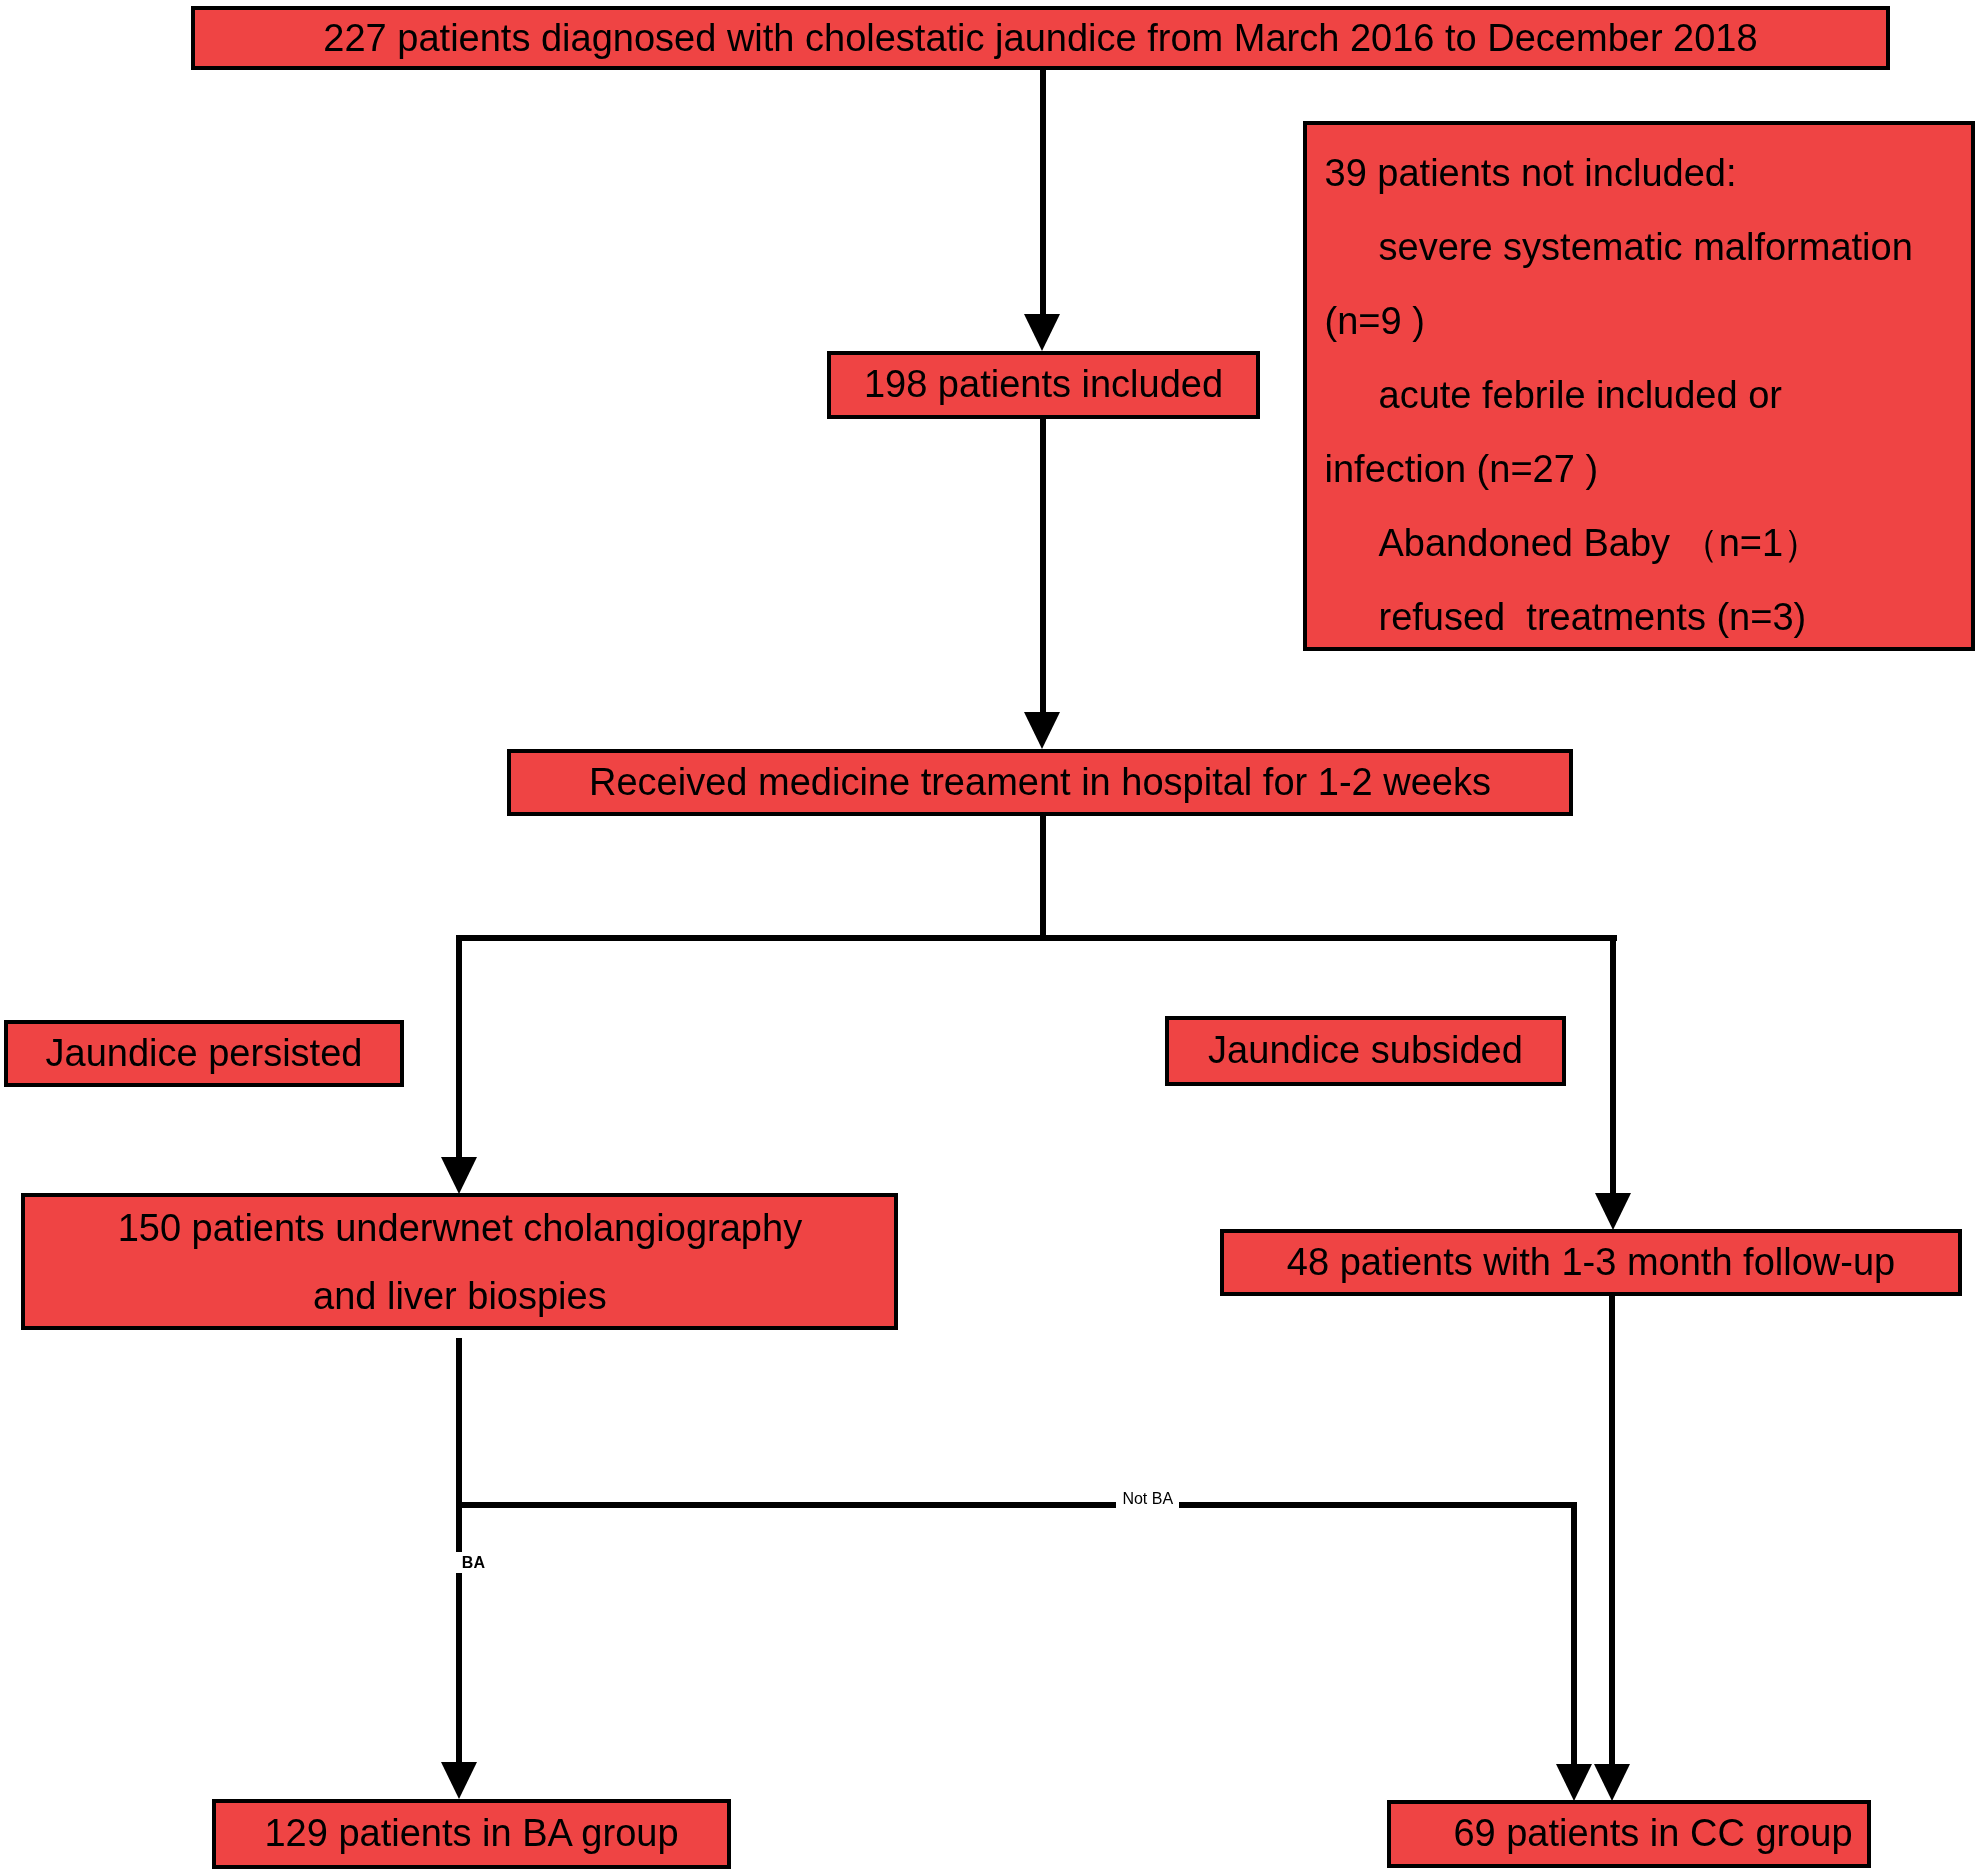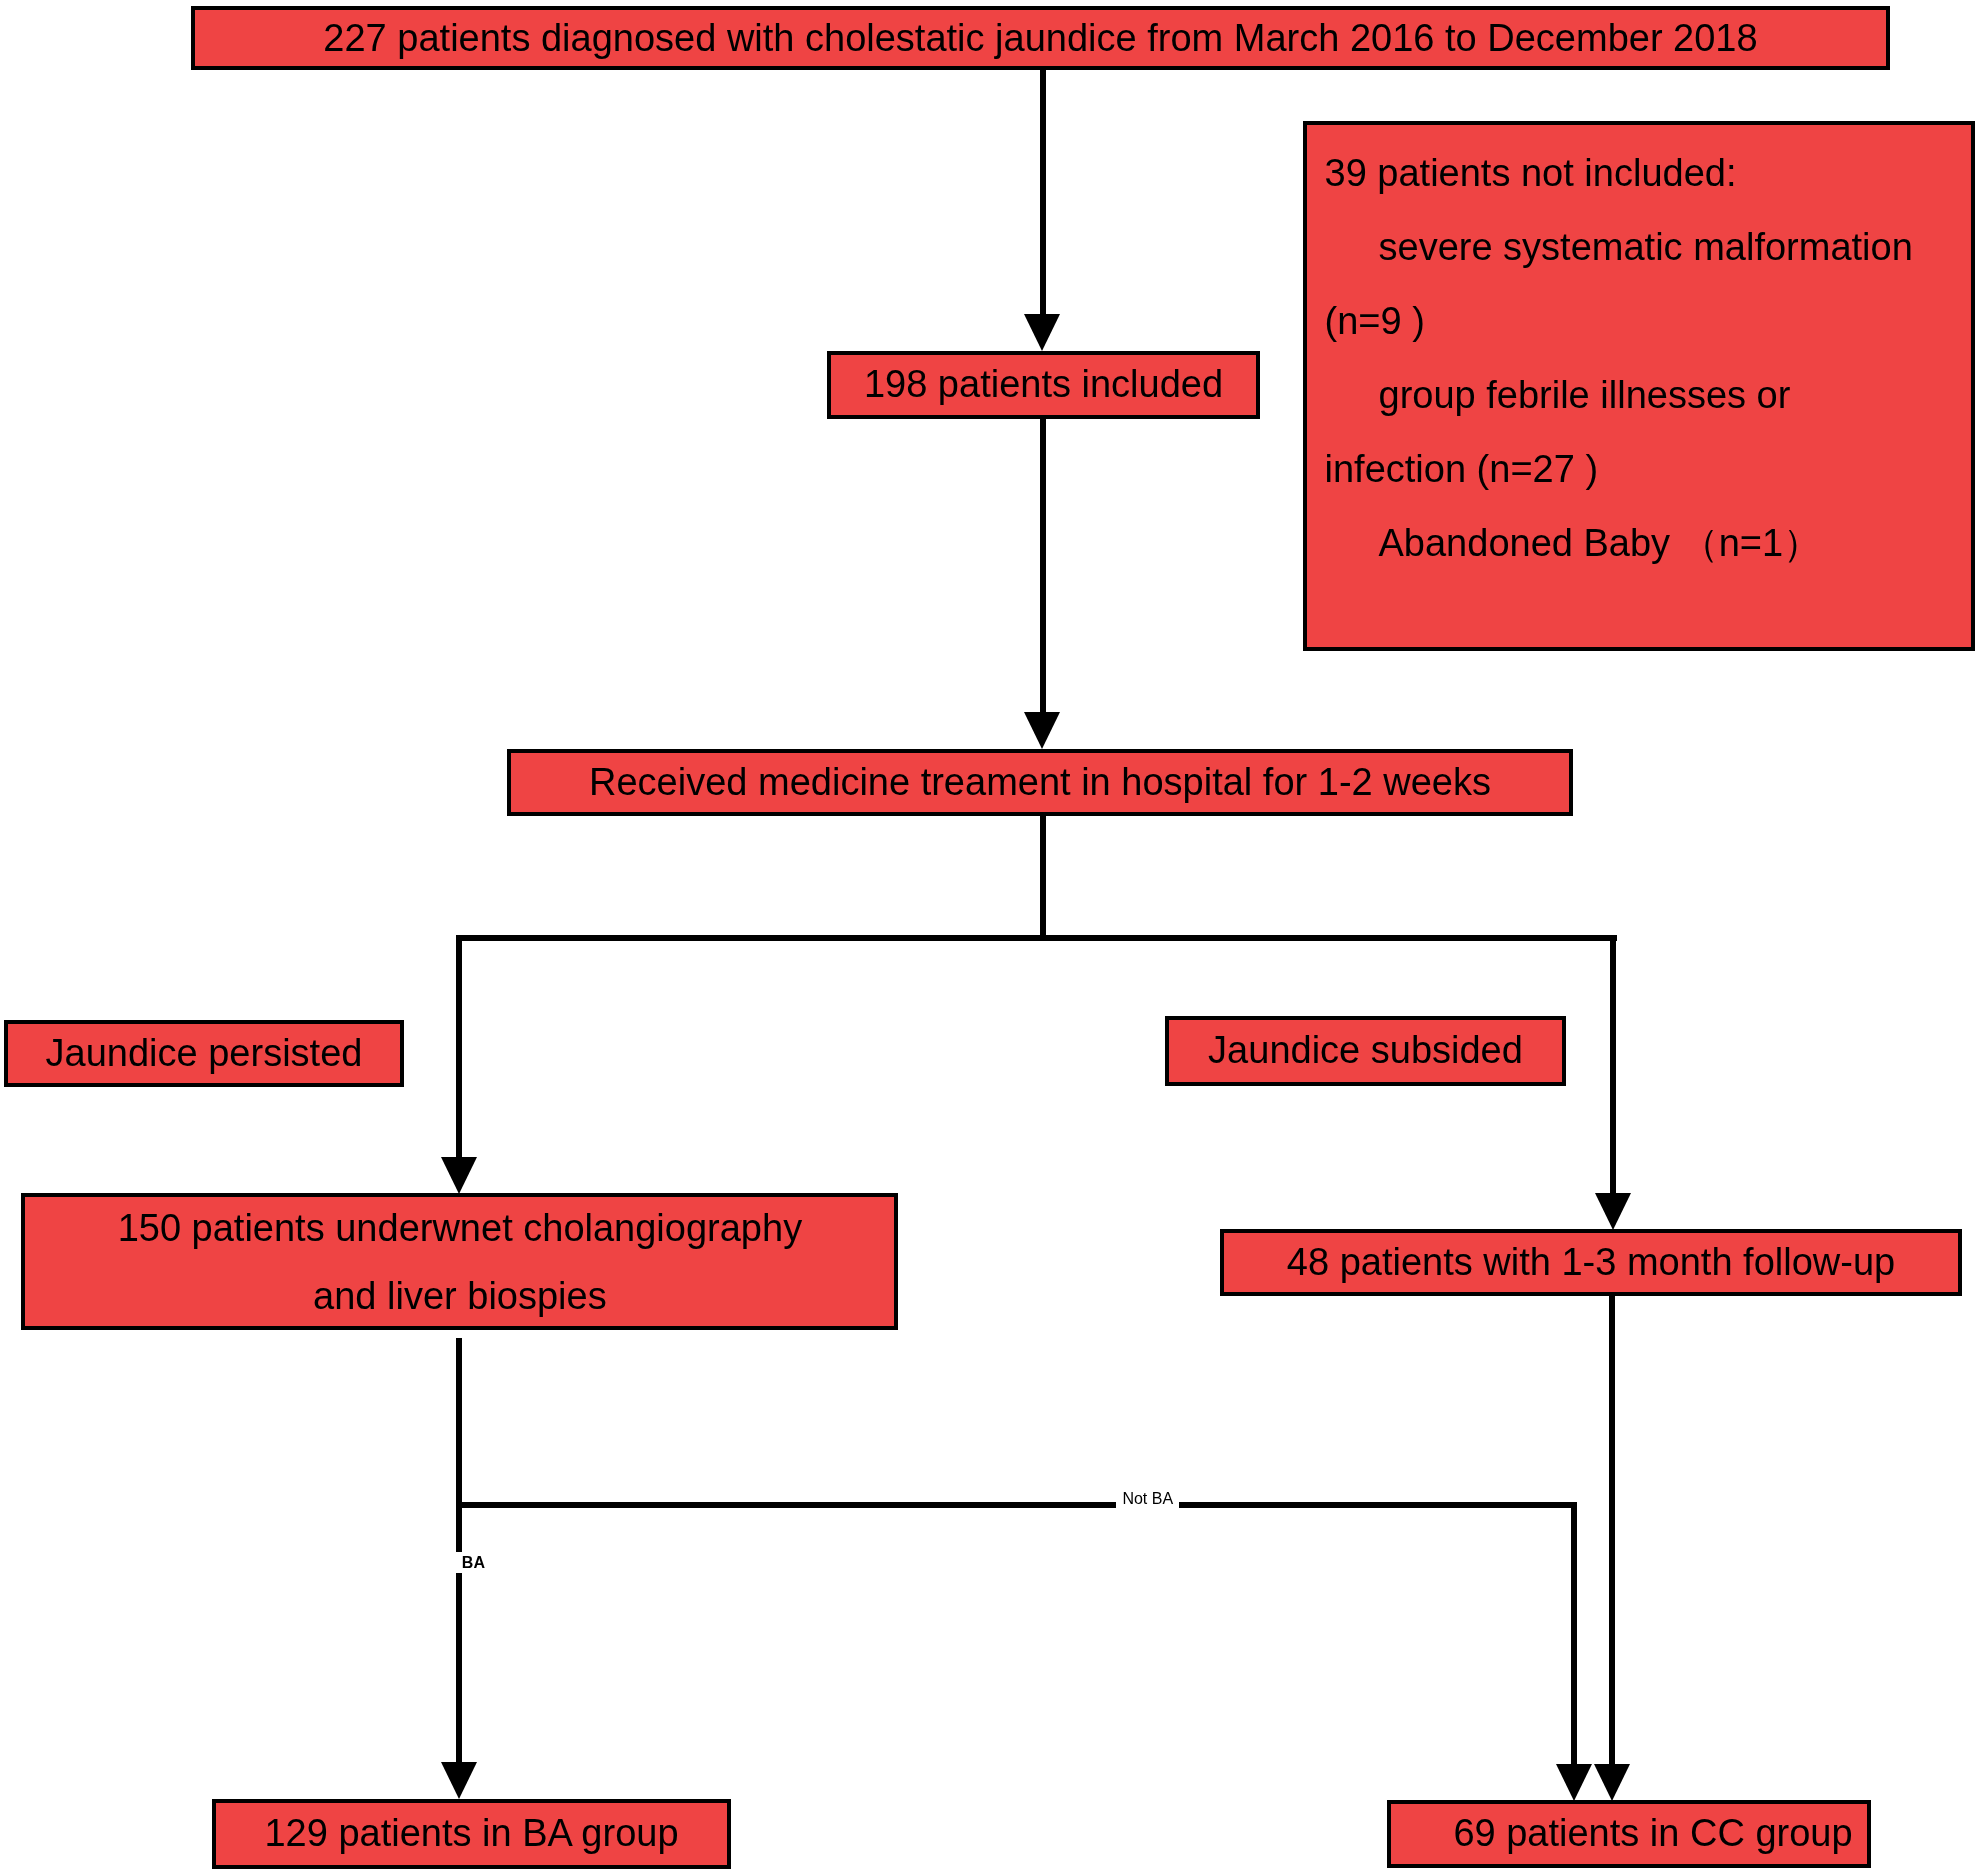--- a/index.html
+++ b/index.html
@@ -61,23 +61,24 @@
 <div id="canvas">
 
   <div class="node" style="left:191px; top:6.4px; width:1699px; height:64px;">
     <span>227 patients diagnosed with cholestatic jaundice from March 2016 to December 2018</span>
   </div>
 
   <div class="node listbox" style="left:1303px; top:121px; width:672px; height:530px;text-align:center;">
     <span class="excl-line">39 patients not included:</span>
     <span class="excl-line indent">severe systematic malformation</span>
     <span class="excl-line">(n=9 )</span>
-    <span class="excl-line indent">group febrile illnesses or</span>
+    <span class="excl-line indent">acute febrile included or</span>
     <span class="excl-line">infection (n=27 )</span>
     <span class="excl-line indent">Abandoned Baby （n=1）</span>
+    <span class="excl-line indent">refused  treatments (n=3)</span>
   </div>
 
   <div class="node" style="left:827px; top:351px; width:433px; height:68px;">
     <span>198 patients included</span>
   </div>
 
   <div class="node" style="left:507px; top:749px; width:1066px; height:67px;">
     <span>Received medicine treament in hospital for 1-2 weeks</span>
   </div>
 

